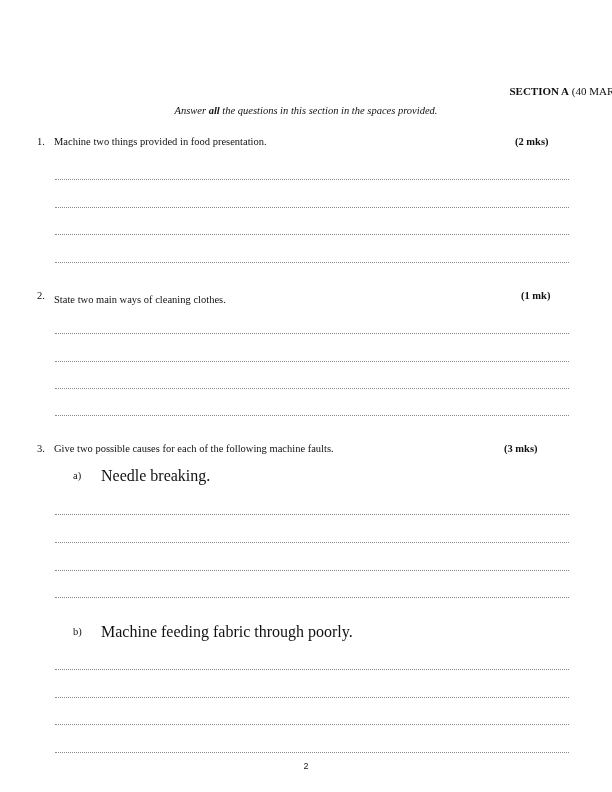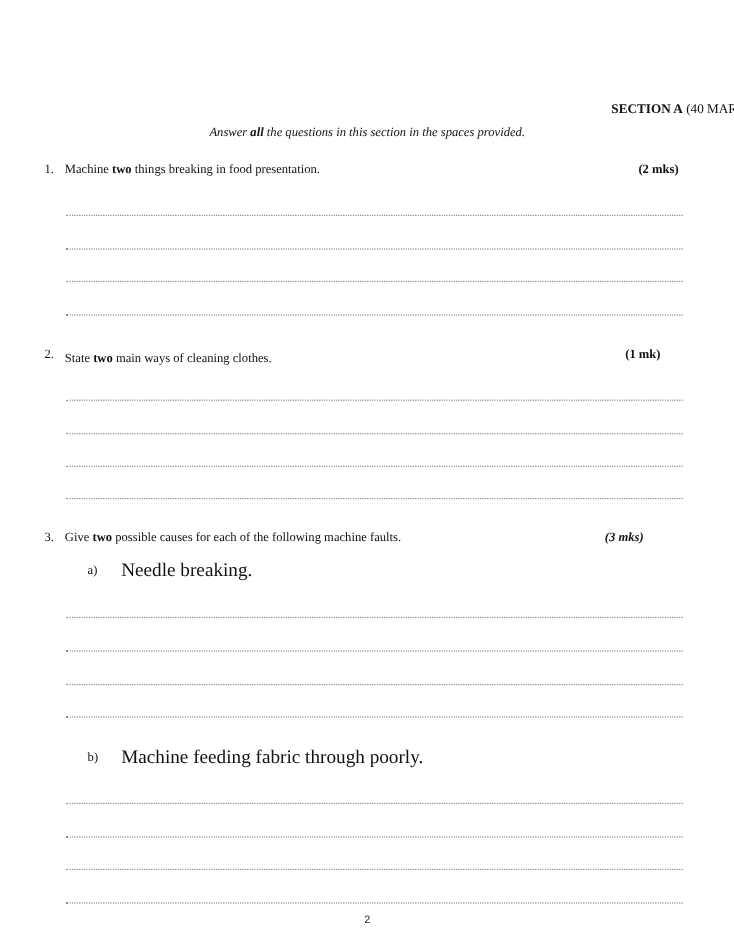--- a/index.html
+++ b/index.html
@@ -39,21 +39,21 @@
       left: 37px;
       font-size: 10.5px;
       line-height: 14px;
     }
     .q-text {
       left: 54px;
       font-size: 10.5px;
       line-height: 14px;
       white-space: nowrap;
     }
-    .q-text b { font-weight: bold; }
+    .q-text b { font-weight: normal; }
     .sub-label {
       left: 73px;
       font-size: 10.5px;
       line-height: 14px;
     }
     .sub-text {
       left: 101px;
       font-size: 16px;
       line-height: 14px;
       white-space: nowrap;
@@ -82,42 +82,42 @@
   </style>
 </head>
 <body>
 
 <div class="abs section-title"><b>SECTION A</b><span> (40 MARKS)</span></div>
 
 <div class="abs section-instr"><span>Answer </span><b>all</b><span> the questions in this section in the spaces provided.</span></div>
 
 <div>
   <div class="abs q-num" style="top:135px;">1.</div>
-  <div class="abs q-text" style="top:135px;"><span>Machine </span><b>two</b><span> things breaking in food presentation.</span></div>
-  <div class="abs marks" style="top:135px; left:532px;text-align:right;">(2 mks)</div>
+  <div class="abs q-text" style="top:135px;"><span>Machine </span><b>two</b><span> things provided in food presentation.</span></div>
+  <div class="abs marks" style="top:135px; left:515px;text-align:right;">(2 mks)</div>
   <div class="abs answer-line" style="top:179px;"></div>
   <div class="abs answer-line" style="top:207px;"></div>
   <div class="abs answer-line" style="top:234px;"></div>
   <div class="abs answer-line" style="top:262px;"></div>
 </div>
 
 <div>
   <div class="abs q-num" style="top:289px;">2.</div>
   <div class="abs q-text" style="top:293px;"><span>State </span><b>two</b><span> main ways of cleaning clothes.</span></div>
   <div class="abs marks" style="top:289px; left:509px;margin-left:12px;">(1 mk)</div>
   <div class="abs answer-line" style="top:333px;"></div>
   <div class="abs answer-line" style="top:361px;"></div>
   <div class="abs answer-line" style="top:388px;"></div>
   <div class="abs answer-line" style="top:415px;"></div>
 </div>
 
 <div>
   <div class="abs q-num" style="top:442px;">3.</div>
   <div class="abs q-text" style="top:442px;"><span>Give </span><b>two</b><span> possible causes for each of the following machine faults.</span></div>
-  <div class="abs marks" style="top:442px; left:504px;font-style:italic;">(3 mks)</div>
+  <div class="abs marks" style="top:442px; left:504px;">(3 mks)</div>
 
   <div>
     <div class="abs sub-label" style="top:469px;">a)</div>
     <div class="abs sub-text" style="top:469px;">Needle breaking.</div>
     <div class="abs answer-line" style="top:514px;"></div>
     <div class="abs answer-line" style="top:542px;"></div>
     <div class="abs answer-line" style="top:570px;"></div>
     <div class="abs answer-line" style="top:597px;"></div>
   </div>
 

